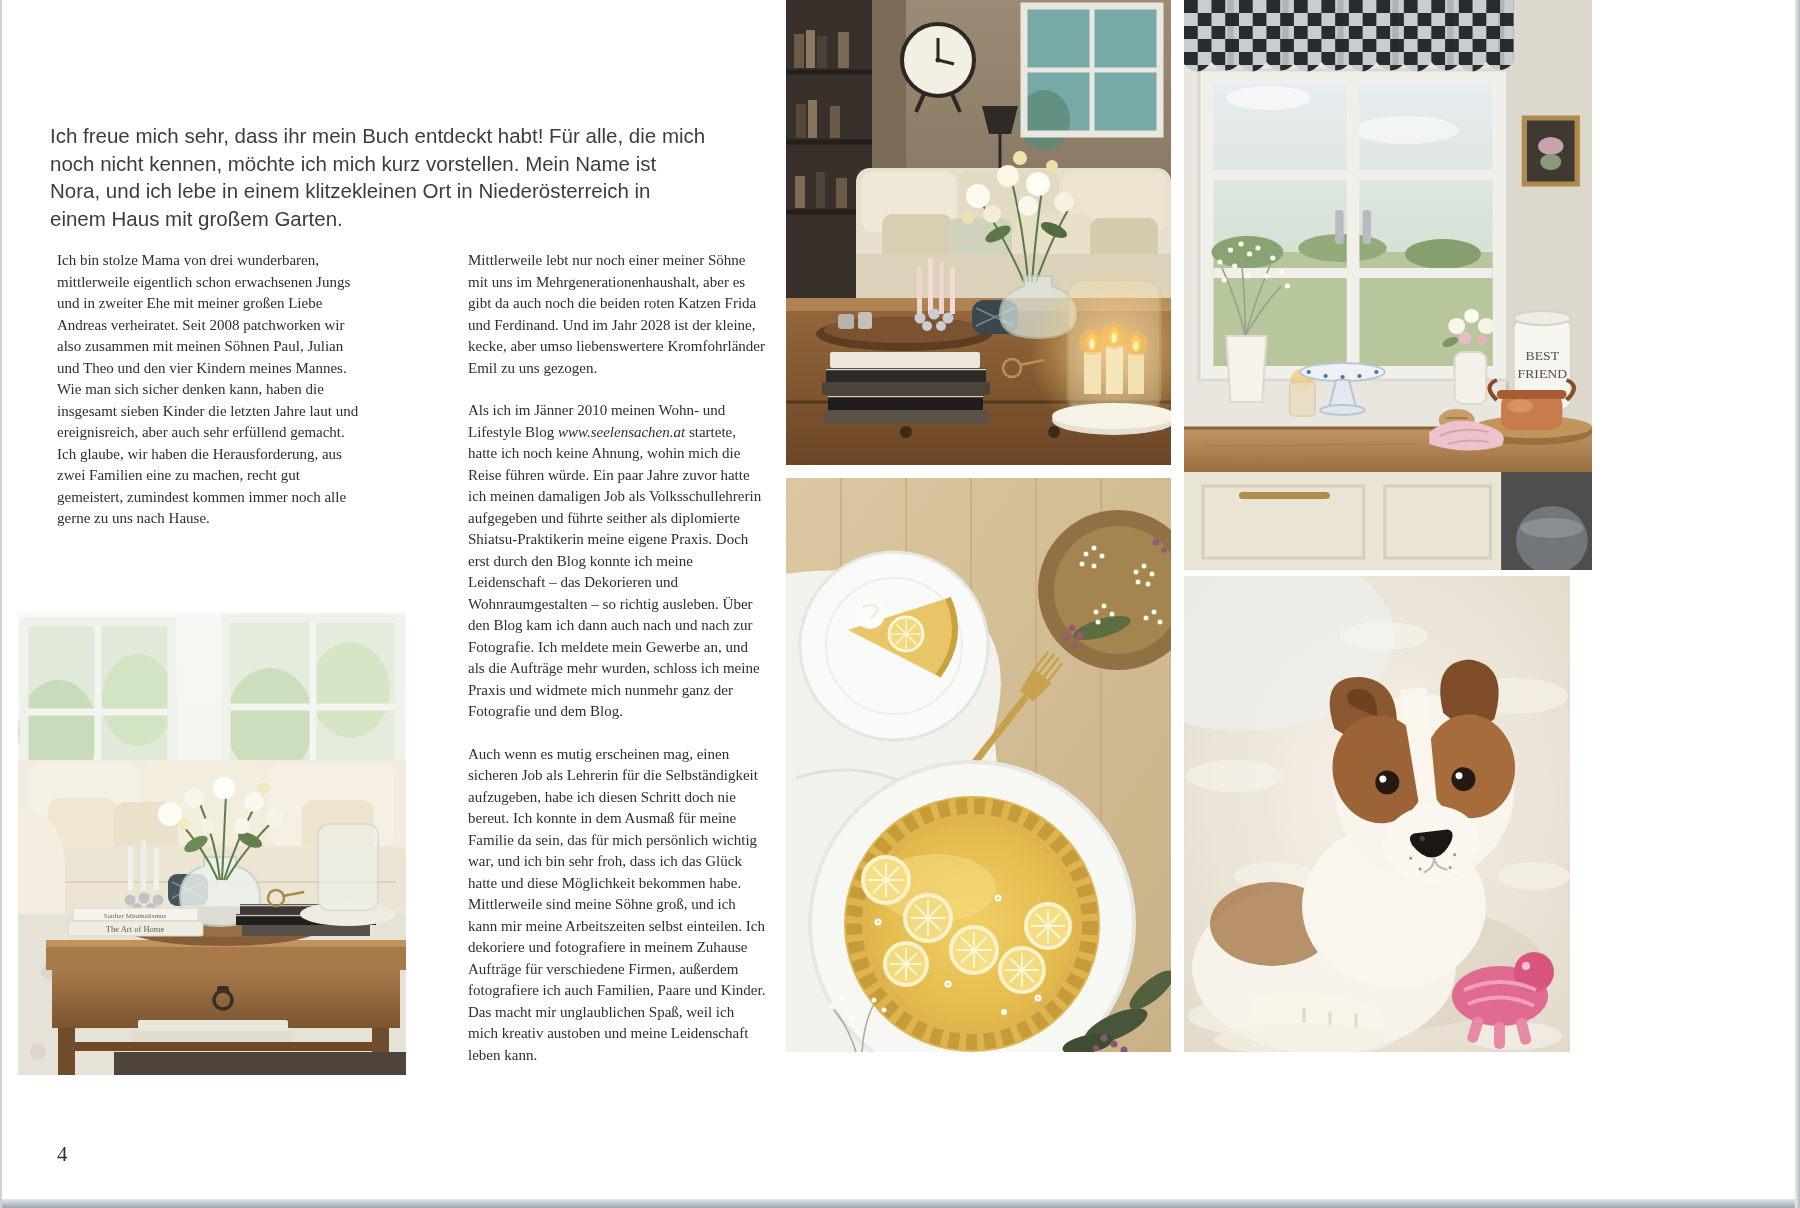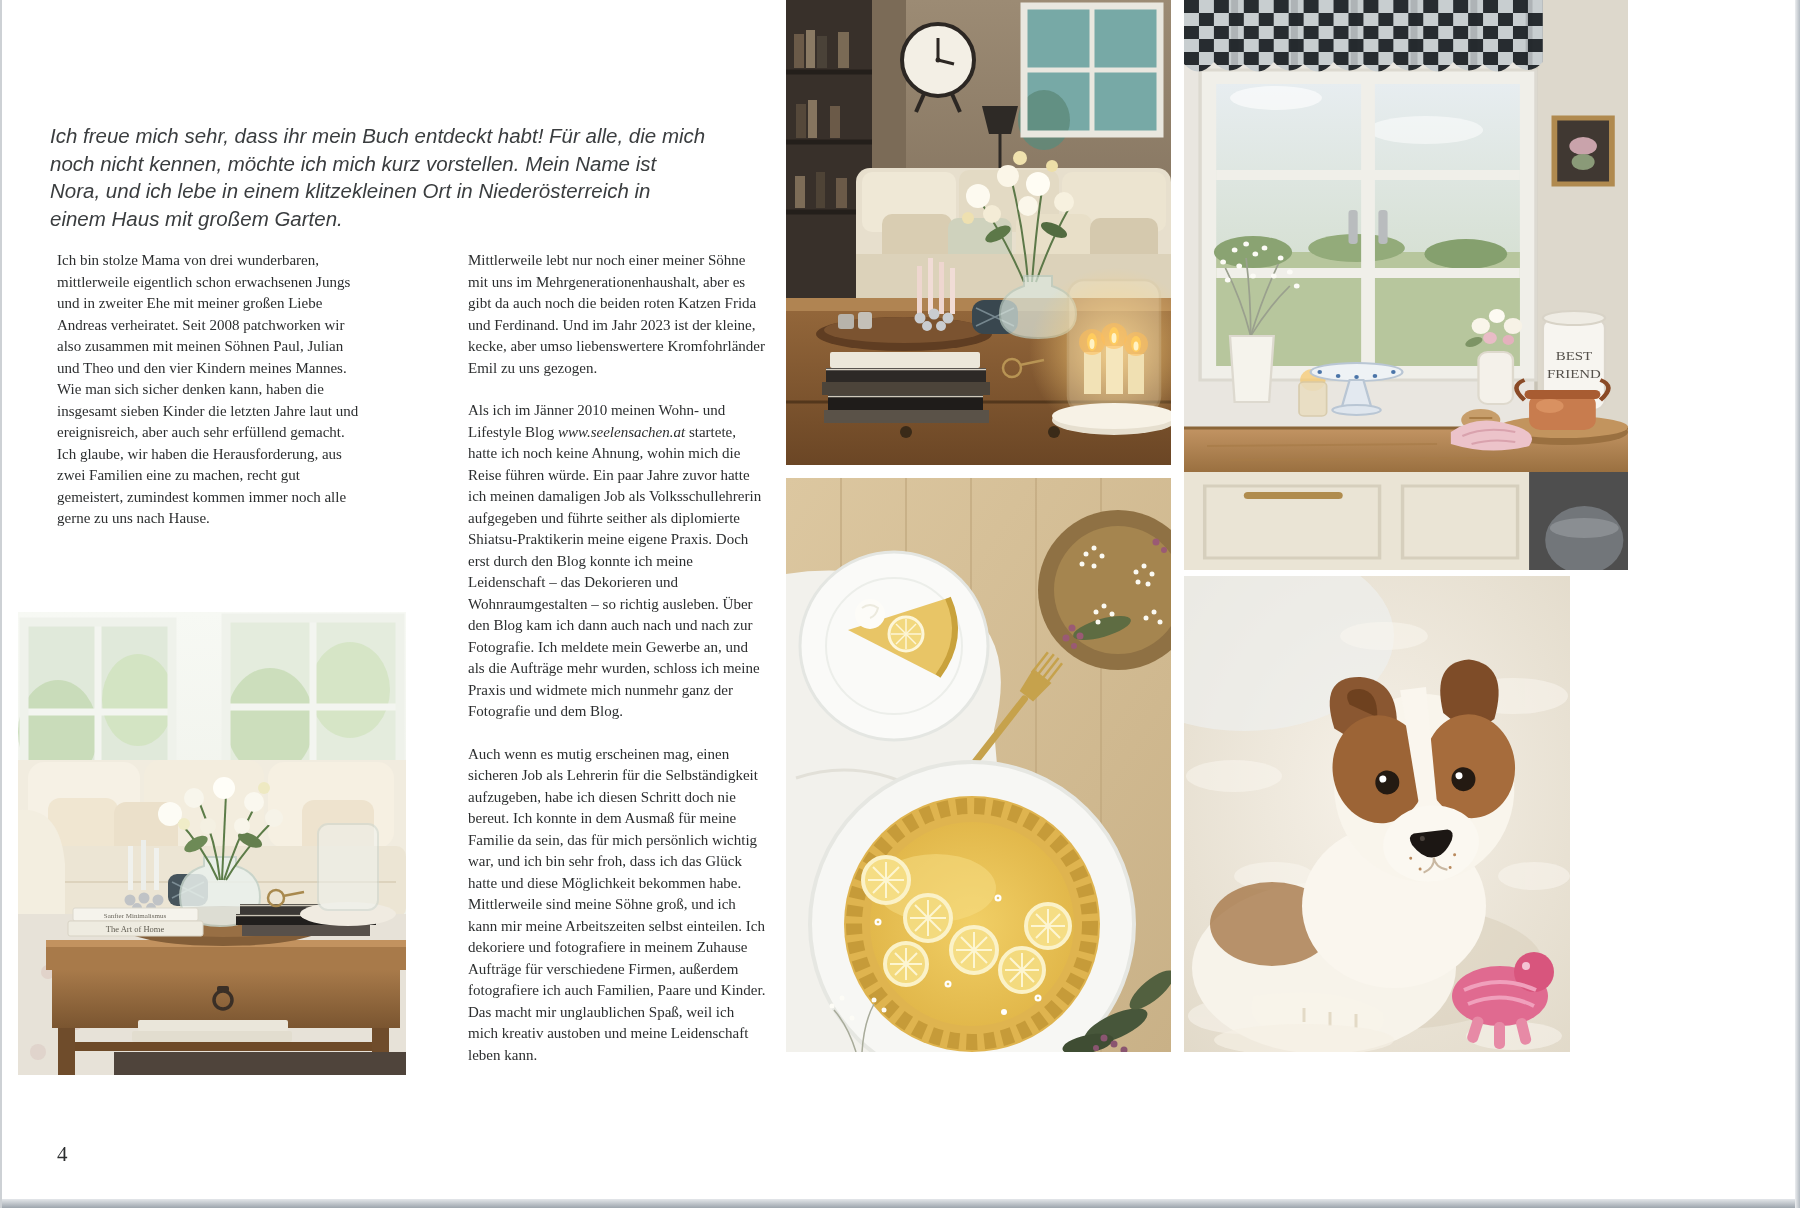--- a/index.html
+++ b/index.html
@@ -10,40 +10,40 @@
     font-family:"Liberation Serif", serif;
   }
   .heading {
     position:absolute; left:48px; top:40px; width:560px;
     font-family:"DejaVu Serif", serif; font-style:italic; font-weight:500;
     font-size:57px; letter-spacing:2px; color:#73b3a1;
   }
   .intro {
     position:absolute; left:50px; top:122px; width:656px;
     font-family:"Liberation Sans", sans-serif;
-    font-size:20.5px; line-height:27.5px; color:#3a3d3f;font-style:italic;
+    font-size:20.5px; line-height:27.5px; color:#3a3d3f;
   }
   .col {
     position:absolute; top:250px;
     font-size:15px; line-height:21.5px; color:#2c2e2f;
     text-align:left;
   }
   .col p + p { margin-top:21px; }
   .col-left  { left:57px;  width:308px; }
   .col-right { left:468px; width:298px; }
   .it { font-style:italic; }
   .pagenum {
     position:absolute; left:57px; top:1142px;
     font-size:21px; color:#2c2e2f;
   }
   .photo { position:absolute; overflow:hidden; background:#e8e6e0; }
   .photo svg { display:block; width:100%; height:100%; }
   #ph-sofa    { left:18px;    top:612px; width:388px; height:463px; }
   #ph-candles { left:786px;  top:0px;   width:385px; height:465px; }
-  #ph-kitchen { left:1184px; top:0px;   width:444px; height:570px; }
+  #ph-kitchen { left:1184px; top:0px;   width:408px; height:570px; }
   #ph-tart    { left:786px;  top:478px; width:385px; height:574px; }
   #ph-puppy   { left:1184px; top:576px; width:386px; height:476px; }
   .edge-bottom {
     position:absolute; left:0; top:1199px; width:1800px; height:9px;
     background:linear-gradient(#e4e7ea, #9da5ad);
   }
   .edge-right {
     position:absolute; top:0; left:1795px; width:5px; height:1208px;
     background:linear-gradient(to right, #eceef0, #b3bac1);
   }
@@ -58,21 +58,21 @@
 <div class="stage">
 
 
   <p class="intro">Ich freue mich sehr, dass ihr mein Buch entdeckt habt! Für alle, die mich noch nicht kennen, möchte ich mich kurz vorstellen. Mein Name ist Nora, und ich lebe in einem klitzekleinen Ort in Niederösterreich in einem Haus mit großem Garten.</p>
 
   <div class="col col-left">
     <p>Ich bin stolze Mama von drei wunderbaren, mittlerweile eigentlich schon erwachsenen Jungs und in zweiter Ehe mit meiner großen Liebe Andreas verheiratet. Seit 2008 patchworken wir also zusammen mit meinen Söhnen Paul, Julian und Theo und den vier Kindern meines Mannes. Wie man sich sicher denken kann, haben die insgesamt sieben Kinder die letzten Jahre laut und ereignisreich, aber auch sehr erfüllend gemacht. Ich glaube, wir haben die Herausforderung, aus zwei Familien eine zu machen, recht gut gemeistert, zumindest kommen immer noch alle gerne zu uns nach Hause.</p>
   </div>
 
   <div class="col col-right">
-    <p>Mittlerweile lebt nur noch einer meiner Söhne mit uns im Mehrgenerationenhaushalt, aber es gibt da auch noch die beiden roten Katzen Frida und Ferdinand. Und im Jahr 2023 ist der kleine, kecke, aber umso liebenswertere Kromfohrländer Emil zu uns gezogen.</p>
+    <p>Mittlerweile lebt nur noch einer meiner Söhne mit uns im Mehrgenerationenhaushalt, aber es gibt da auch noch die beiden roten Katzen Frida und Ferdinand. Und im Jahr 2028 ist der kleine, kecke, aber umso liebenswertere Kromfohrländer Emil zu uns gezogen.</p>
     <p><span>Als ich im Jänner 2010 meinen Wohn- und Lifestyle Blog </span><span class="it">www.seelensachen.at</span><span> startete, hatte ich noch keine Ahnung, wohin mich die Reise führen würde. Ein paar Jahre zuvor hatte ich meinen damaligen Job als Volksschullehrerin aufgegeben und führte seither als diplomierte Shiatsu-Praktikerin meine eigene Praxis. Doch erst durch den Blog konnte ich meine Leidenschaft – das Dekorieren und Wohnraumgestalten – so richtig ausleben. Über den Blog kam ich dann auch nach und nach zur Fotografie. Ich meldete mein Gewerbe an, und als die Aufträge mehr wurden, schloss ich meine Praxis und widmete mich nunmehr ganz der Fotografie und dem Blog.</span></p>
     <p>Auch wenn es mutig erscheinen mag, einen sicheren Job als Lehrerin für die Selbständigkeit aufzugeben, habe ich diesen Schritt doch nie bereut. Ich konnte in dem Ausmaß für meine Familie da sein, das für mich persönlich wichtig war, und ich bin sehr froh, dass ich das Glück hatte und diese Möglichkeit bekommen habe. Mittlerweile sind meine Söhne groß, und ich kann mir meine Arbeitszeiten selbst einteilen. Ich dekoriere und fotografiere in meinem Zuhause Aufträge für verschiedene Firmen, außerdem fotografiere ich auch Familien, Paare und Kinder. Das macht mir unglaublichen Spaß, weil ich mich kreativ austoben und meine Leidenschaft leben kann.</p>
   </div>
 
   <div class="pagenum">4</div>
 
   <div class="photo" id="ph-sofa" role="img" aria-label="Bright living room: white sofa, bouquet of white flowers in a glass vase and books on a wooden coffee table">
     <svg viewBox="0 0 388 463" preserveAspectRatio="none">
       <defs>
         <linearGradient id="sf-wall" x1="0" y1="0" x2="0" y2="1">

